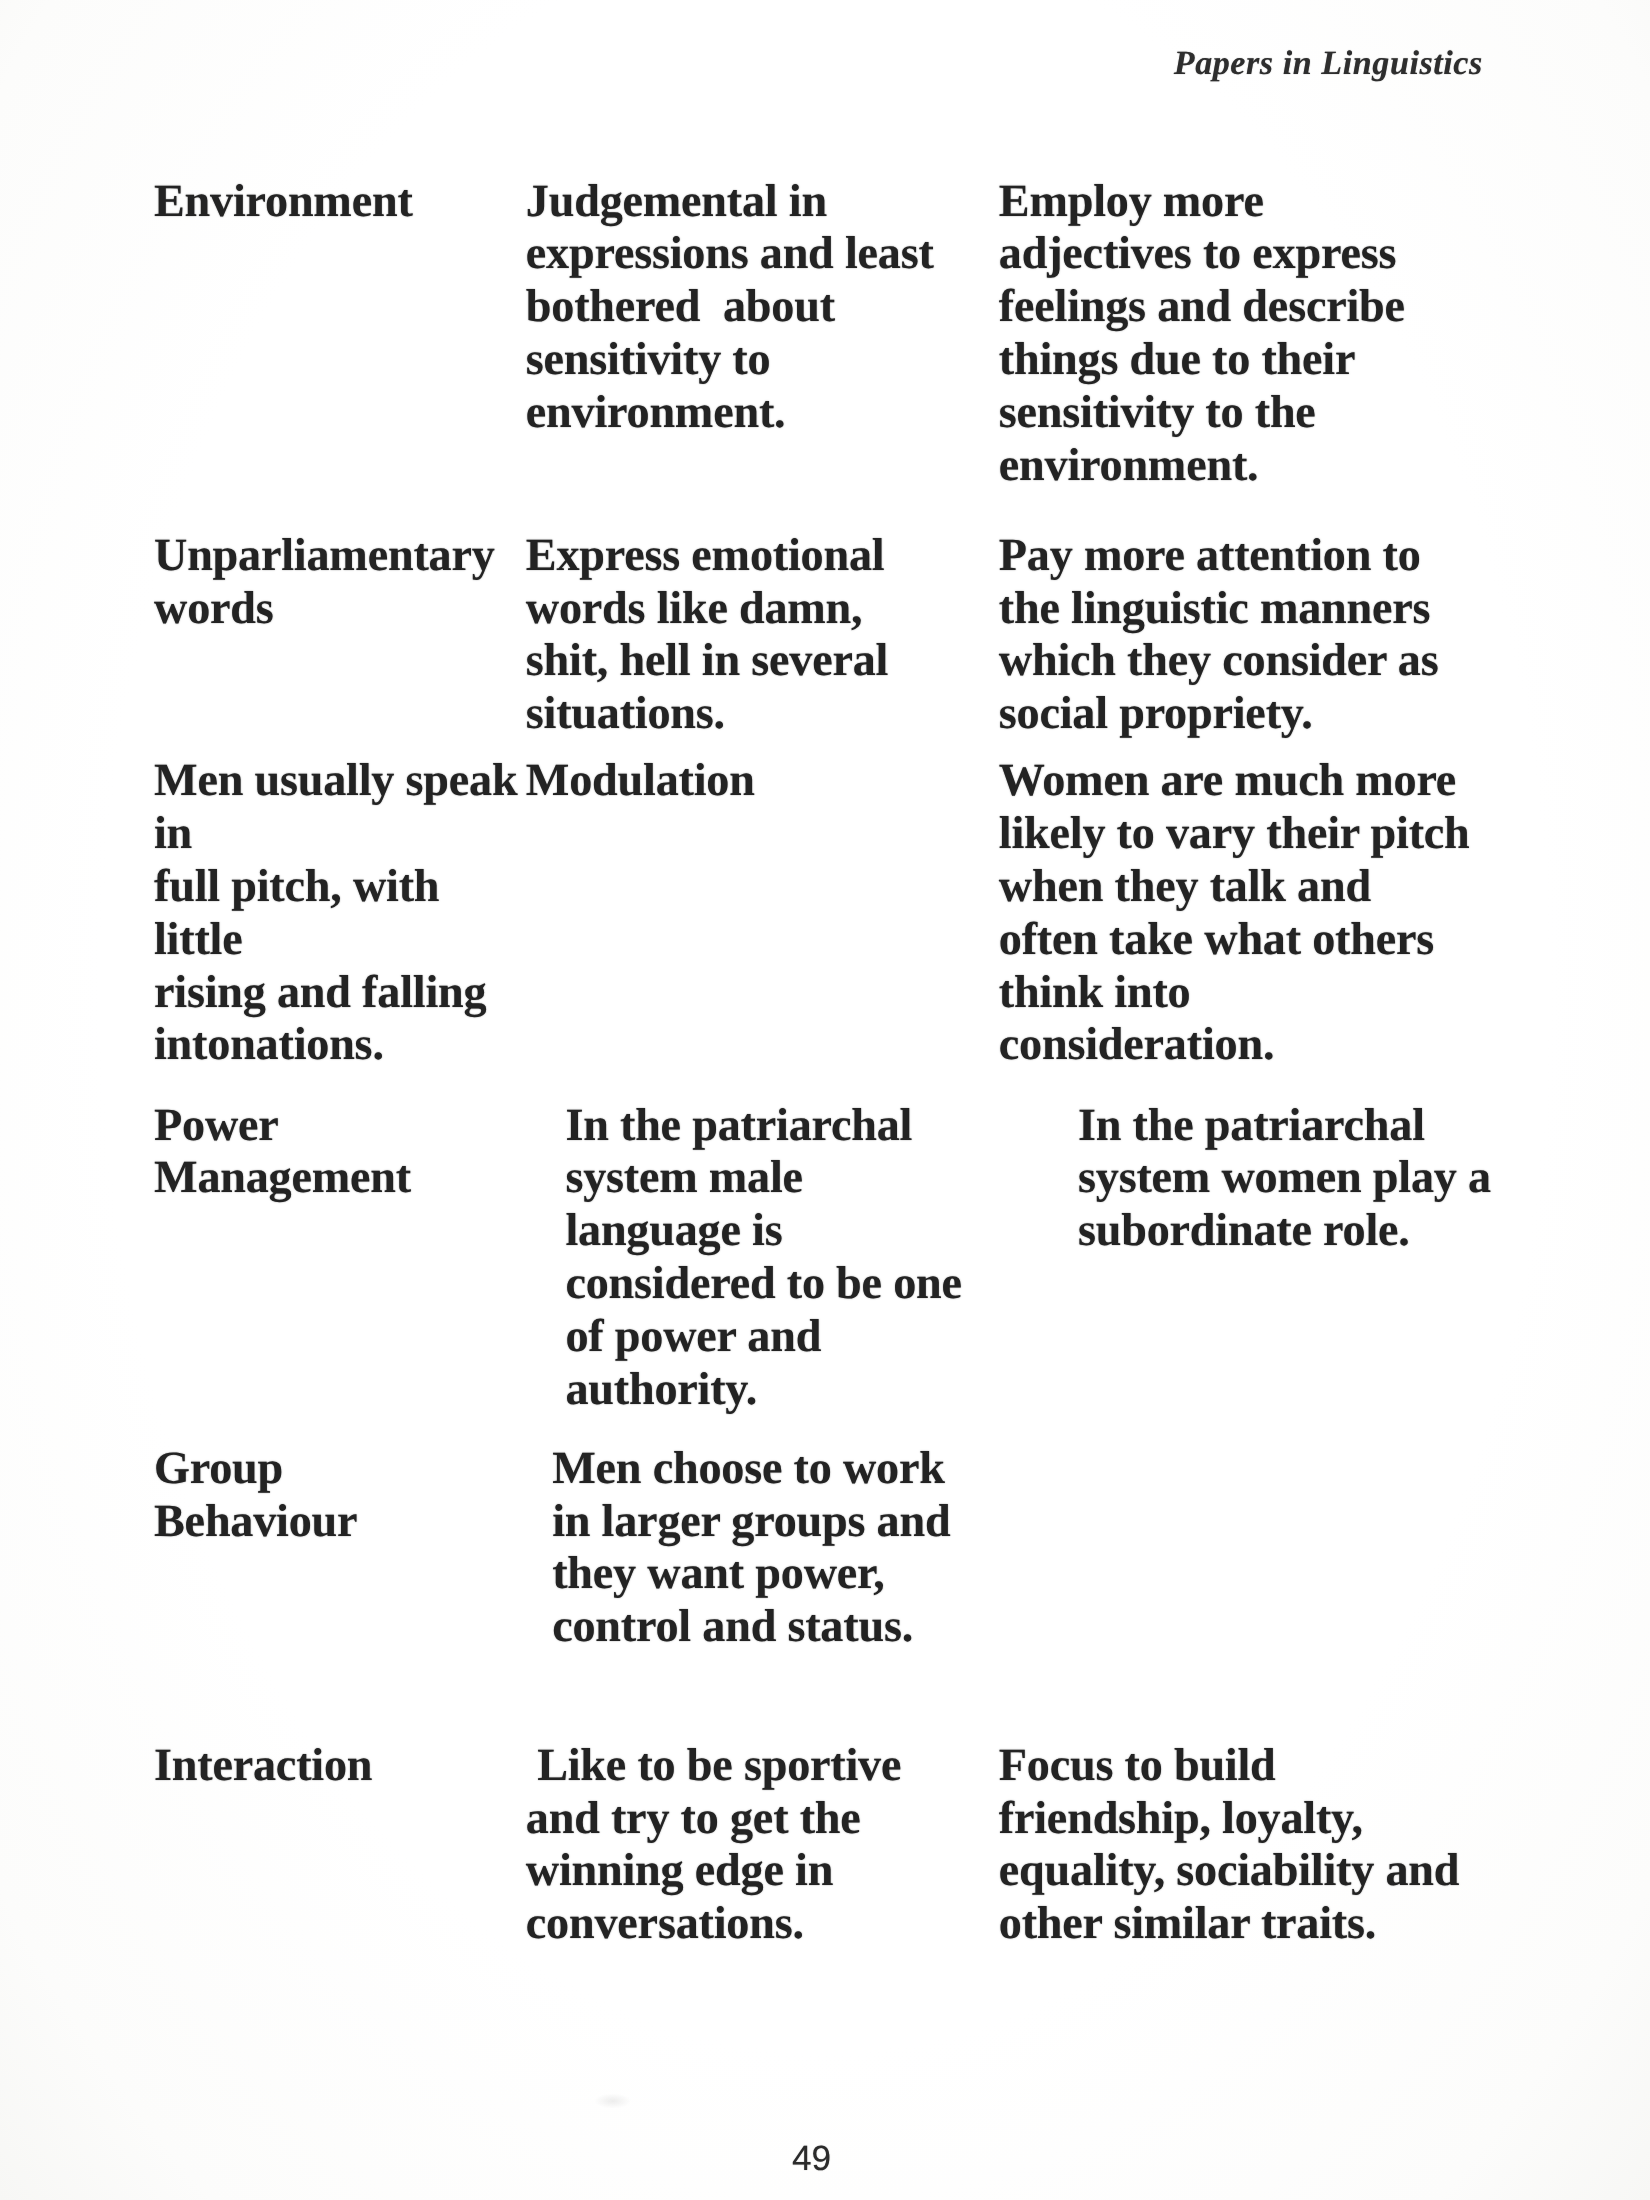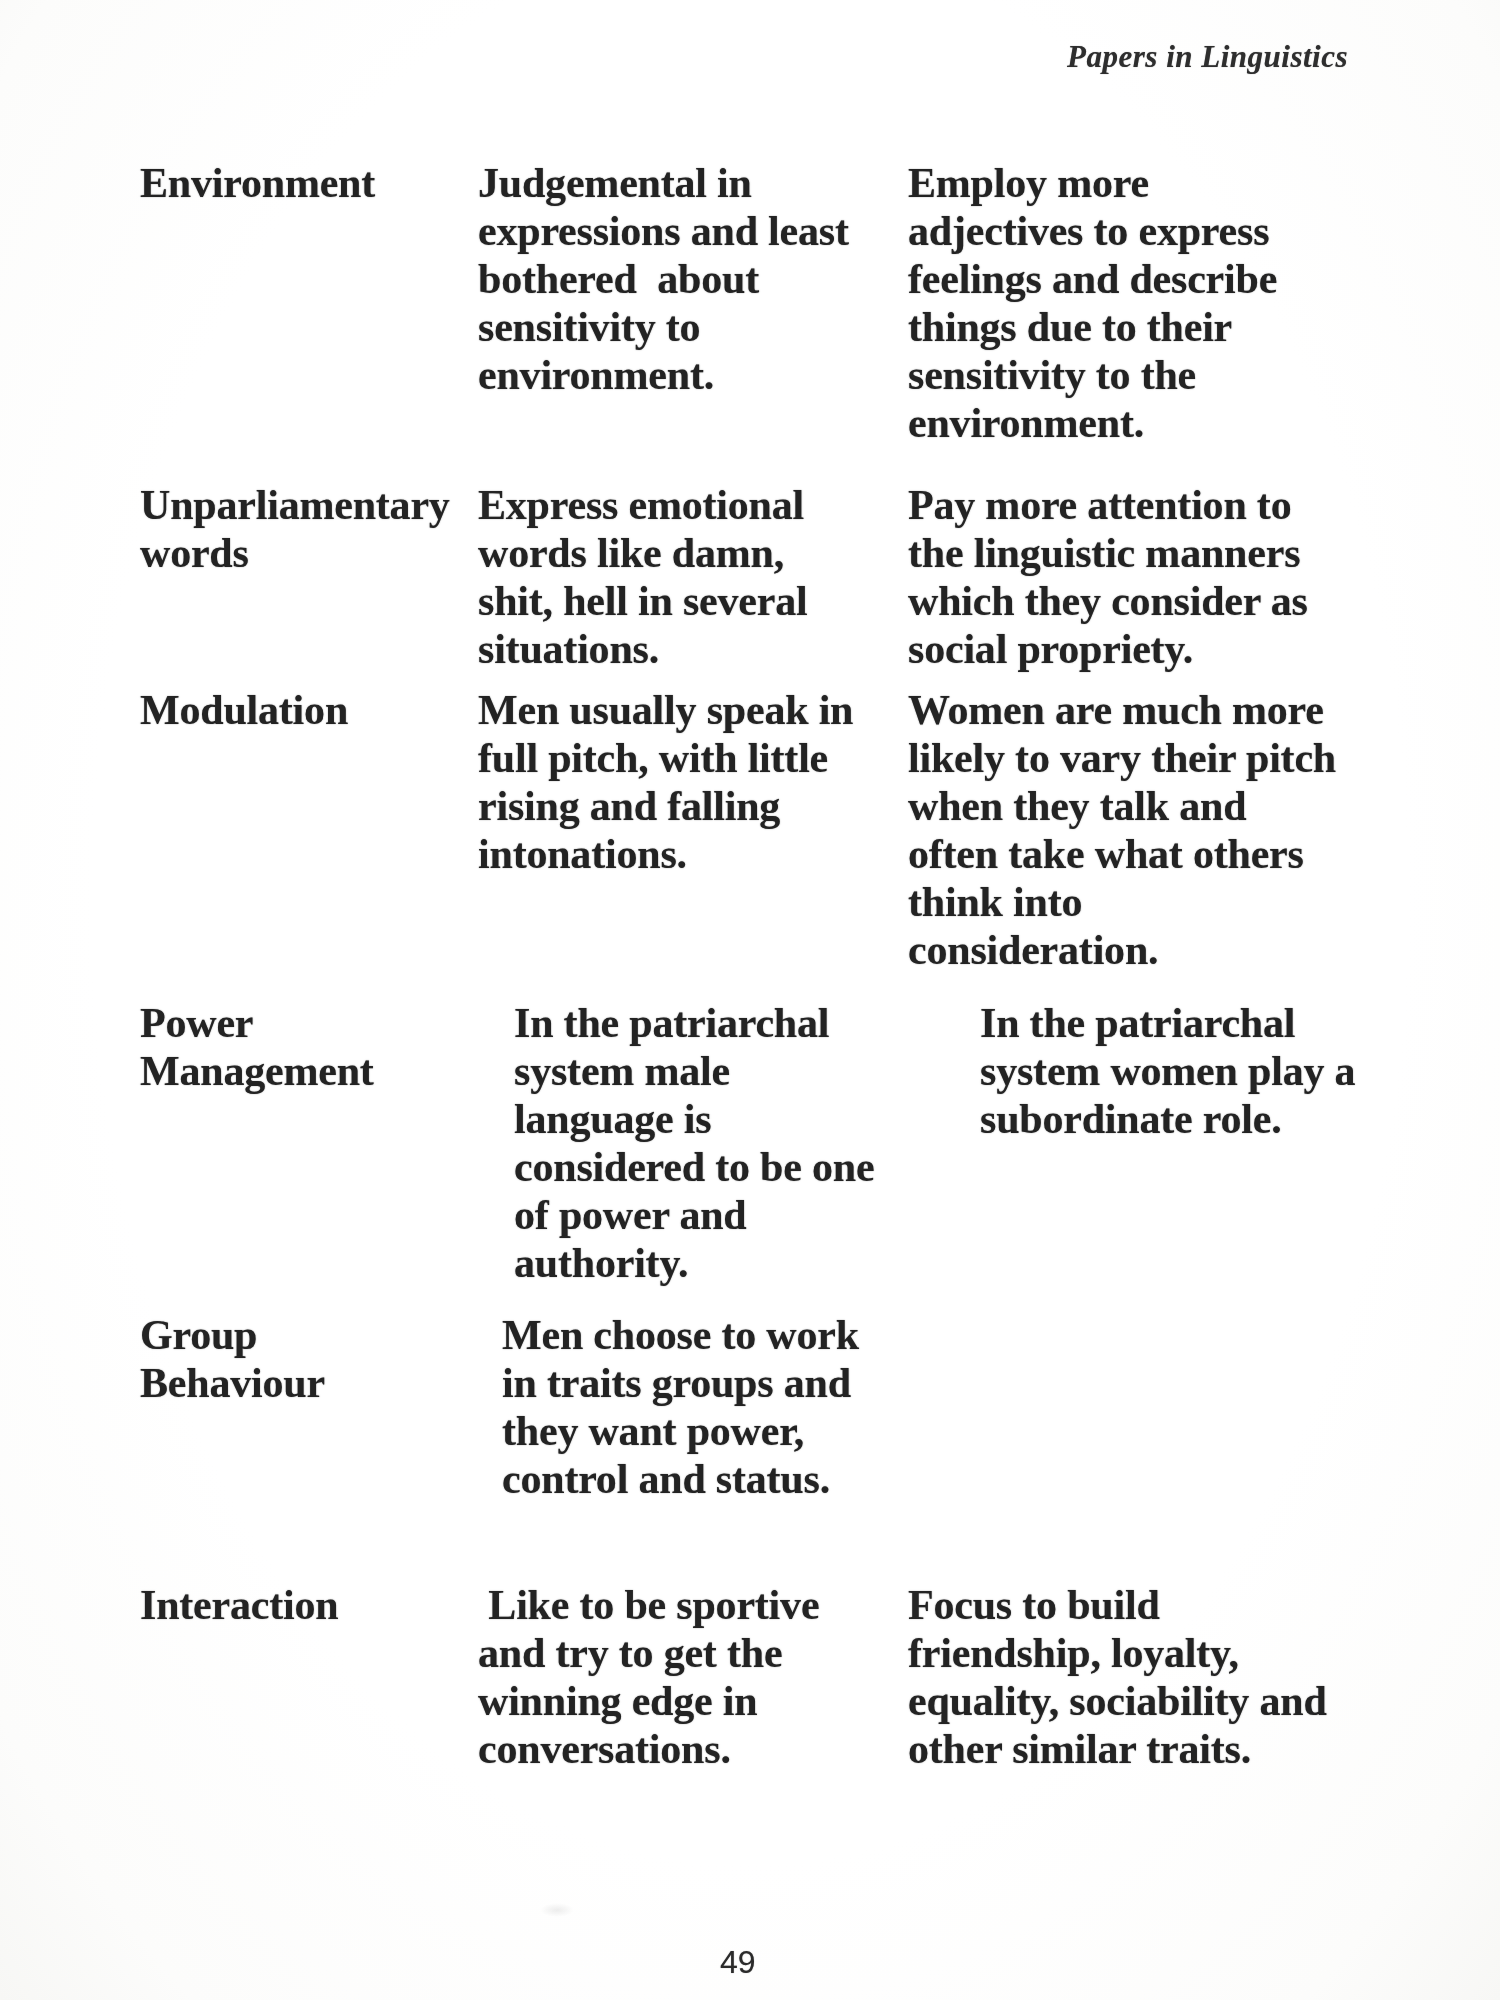--- a/index.html
+++ b/index.html
@@ -100,25 +100,25 @@
 words like damn,
 shit, hell in several
 situations.</div>
     <div class="cell">Pay more attention to
 the linguistic manners
 which they consider as
 social propriety.</div>
   </div>
 
   <div class="trow row-3">
-    <div class="cell">Modulation</div>
     <div class="cell">Men usually speak in
 full pitch, with little
 rising and falling
 intonations.</div>
+    <div class="cell">Modulation</div>
     <div class="cell">Women are much more
 likely to vary their pitch
 when they talk and
 often take what others
 think into
 consideration.</div>
   </div>
 
   <div class="trow row-4">
     <div class="cell">Power
@@ -131,21 +131,21 @@
 authority.</div>
     <div class="cell">In the patriarchal
 system women play a
 subordinate role.</div>
   </div>
 
   <div class="trow row-5">
     <div class="cell">Group
 Behaviour</div>
     <div class="cell">Men choose to work
-in traits groups and
+in larger groups and
 they want power,
 control and status.</div>
   </div>
 
   <div class="trow row-6">
     <div class="cell">Interaction</div>
     <div class="cell"> Like to be sportive
 and try to get the
 winning edge in
 conversations.</div>

